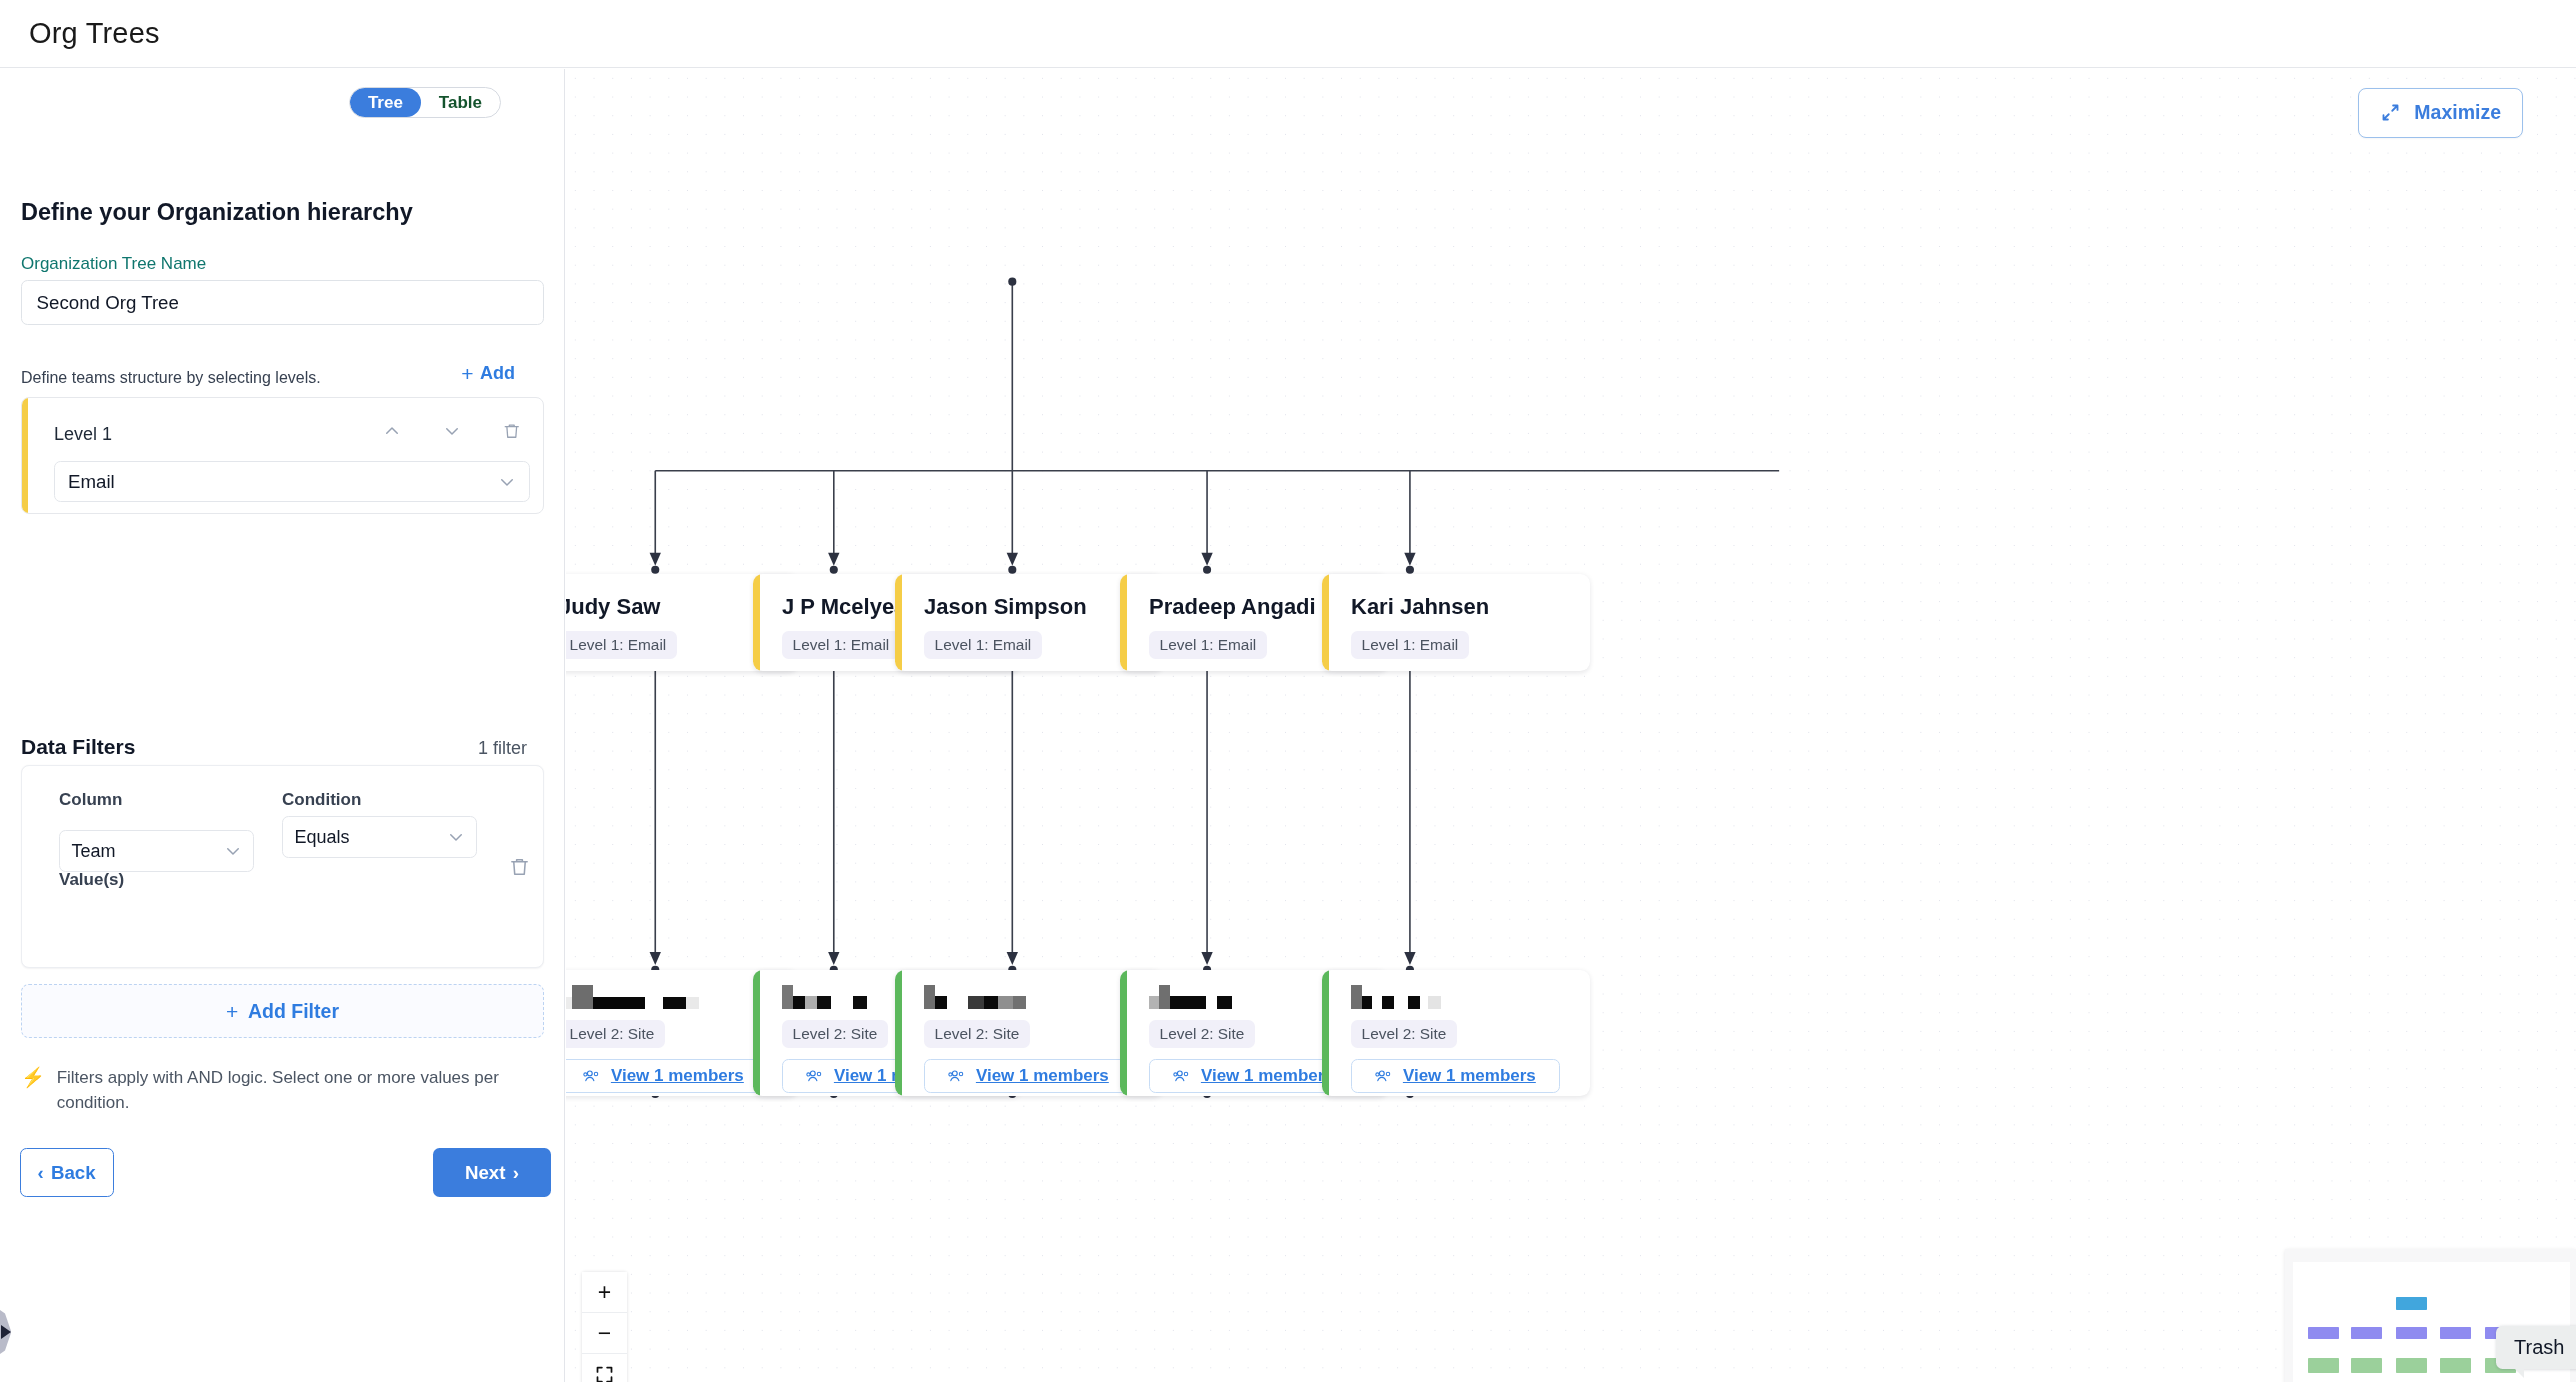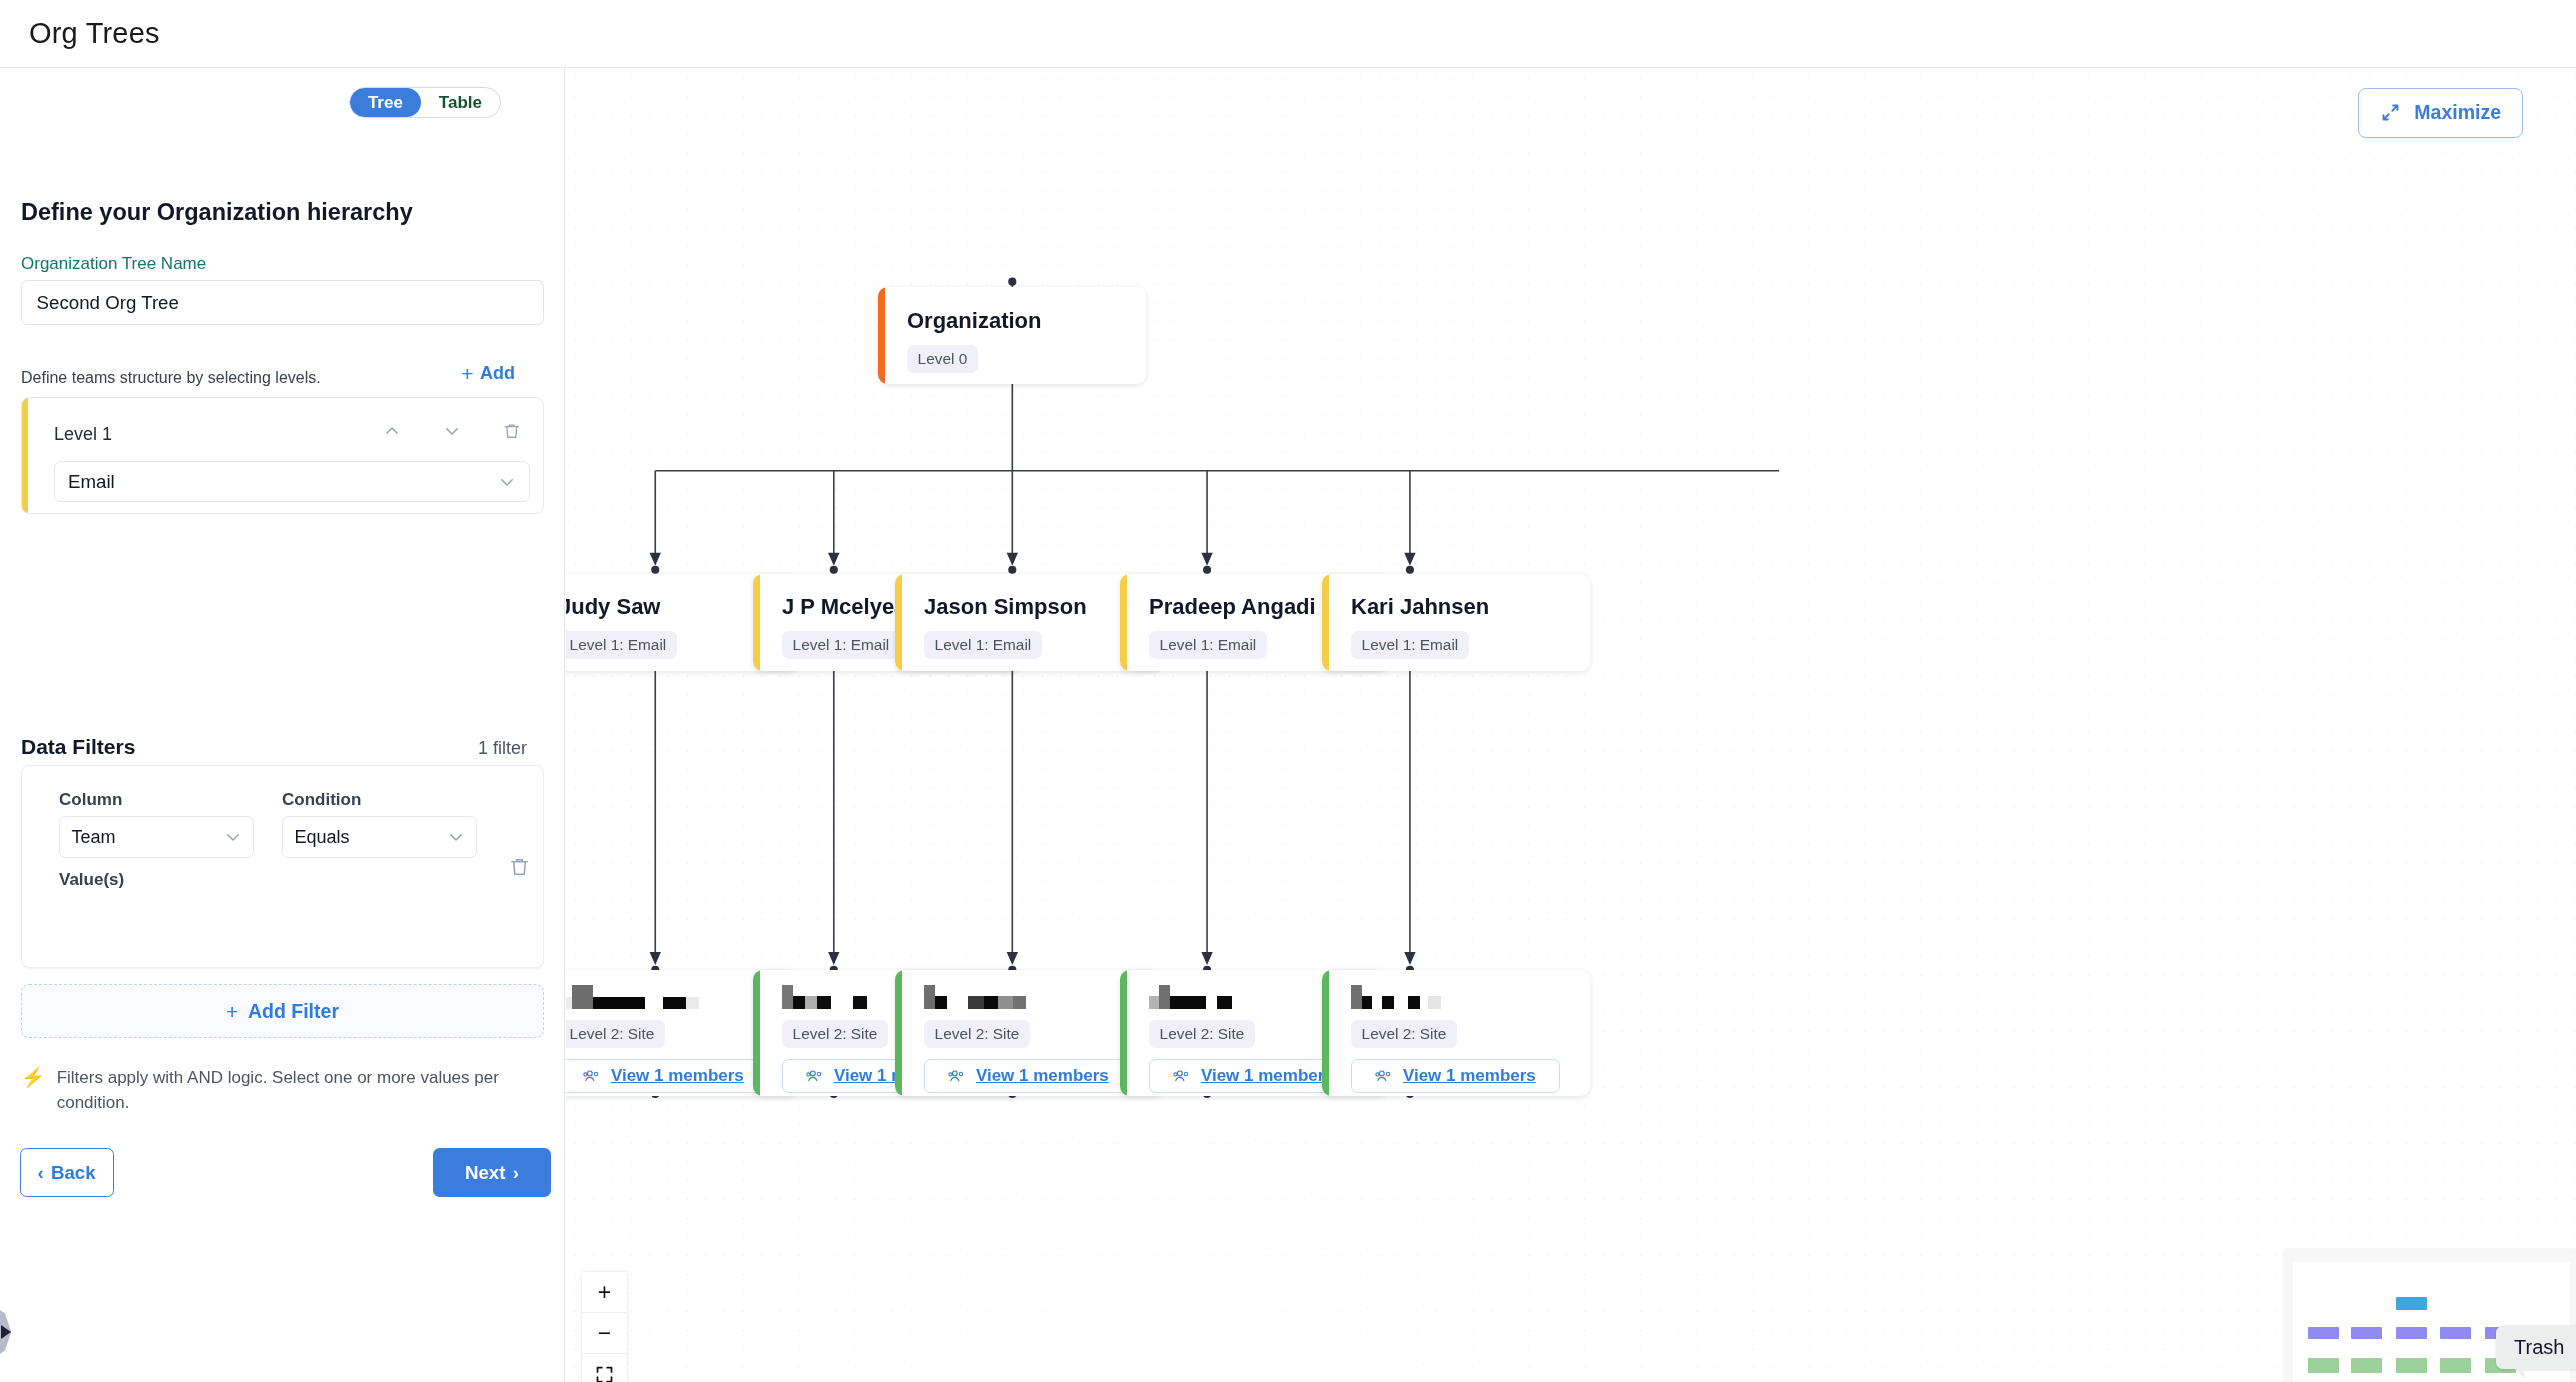--- a/index.html
+++ b/index.html
@@ -104,21 +104,21 @@
   }
   .f-label { position: absolute; font-size: 17px; color: #374151; font-weight: 700; }
   #col-label { left: 37px; top: 24px; }
   #cond-label { left: 260px; top: 24px; }
   #vals-label { left: 37px; top: 104px; }
   .f-select {
     position: absolute; height: 42px; border: 0.8px solid #e3e6eb; border-radius: 6.5px;
     background: #fff; display: flex; align-items: center; padding: 0 11.4px;
     font-size: 18px; color: #111827; cursor: pointer;
   }
-  #col-select { left: 37px; top: 50px; width: 195px; }
+  #col-select { left: 37px; top: 64px; width: 195px; }
   #cond-select { left: 260px; top: 50px; width: 195px; }
   #vals-select { left: 37px; top: 130px; width: 406px; height: 45px; }
   .chip {
     background: #f0effa; color: #3d4657; font-size: 17px;
     padding: 4px 9.7px; border-radius: 4.9px;
   }
   #filter-delete { position: absolute; right: 11.4px; top: 88px; }
 
   #add-filter-btn {
     position: absolute; left: 21px; top: 915px; width: 523px; height: 54px;
@@ -407,25 +407,20 @@
         <circle cx="790" cy="1110" r="5"></circle>
       <circle cx="1040" cy="1110" r="5"></circle>
       <circle cx="110" cy="1263" r="5"></circle>
         <circle cx="330" cy="1263" r="5"></circle>
       <circle cx="550" cy="1263" r="5"></circle>
         <circle cx="790" cy="1263" r="5"></circle>
       <circle cx="1040" cy="1263" r="5"></circle>
     </g>
   </svg>
 
-  <div class="node" style="left:312px; top:218px; width:268px; height:97px;">
-    <div class="nacc" style="background:#f26b21"></div>
-    <div class="ntitle" style="top:21px">Organization</div>
-    <div class="badge" style="top:58px">Level 0</div>
-  </div>
 
   <div class="node" style="left:-36px; top:505px; width:268px; height:97px;">
 
     <div class="ntitle" style="top:19.5px">Judy Saw</div>
     <div class="badge" style="top:57px">Level 1: Email</div>
   </div>
   <div class="node" style="left:187px; top:505px; width:268px; height:97px;">
     <div class="nacc" style="background:#f5cd47"></div>
     <div class="ntitle" style="top:19.5px">J P Mcelyea</div>
     <div class="badge" style="top:57px">Level 1: Email</div>

